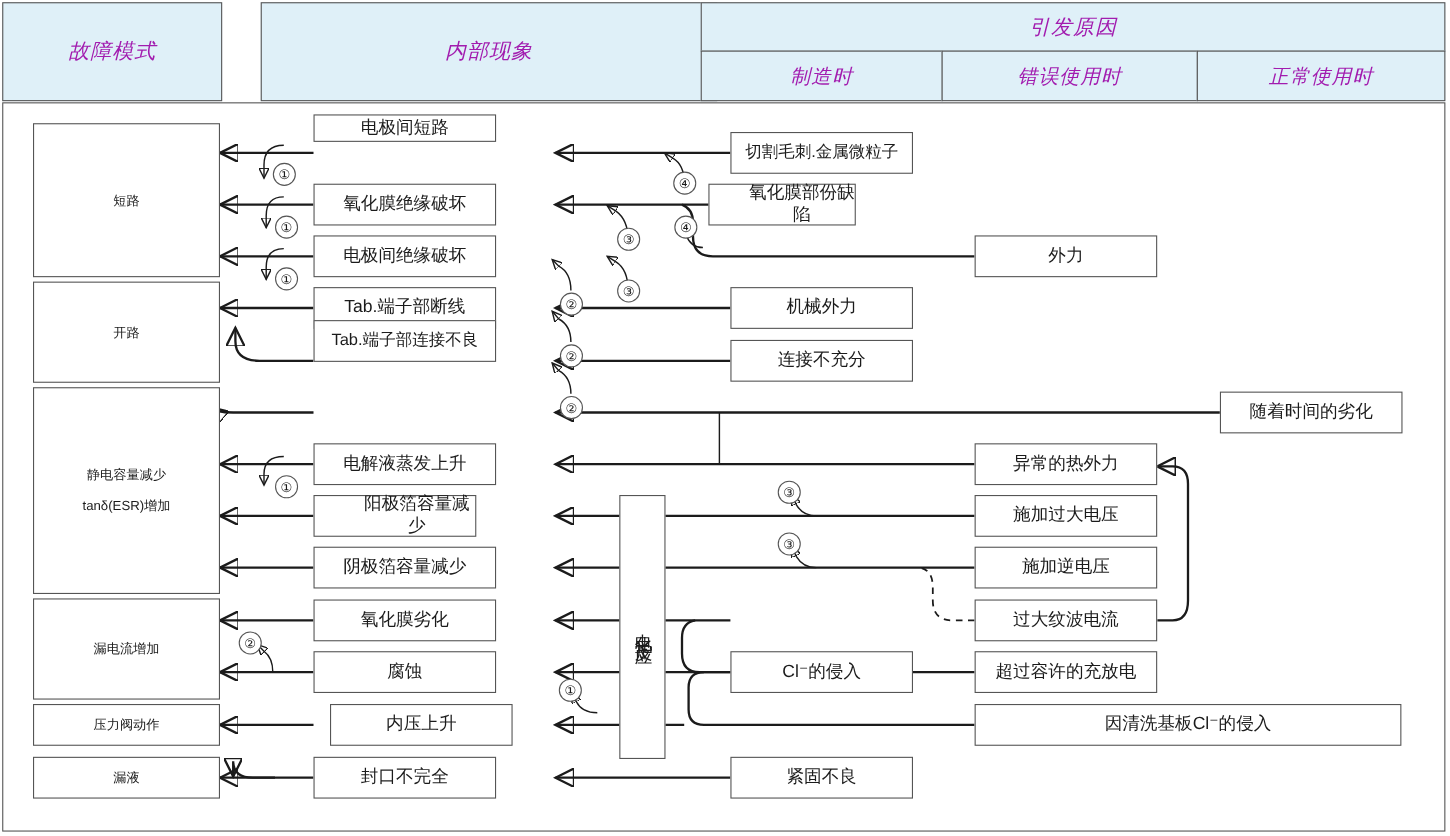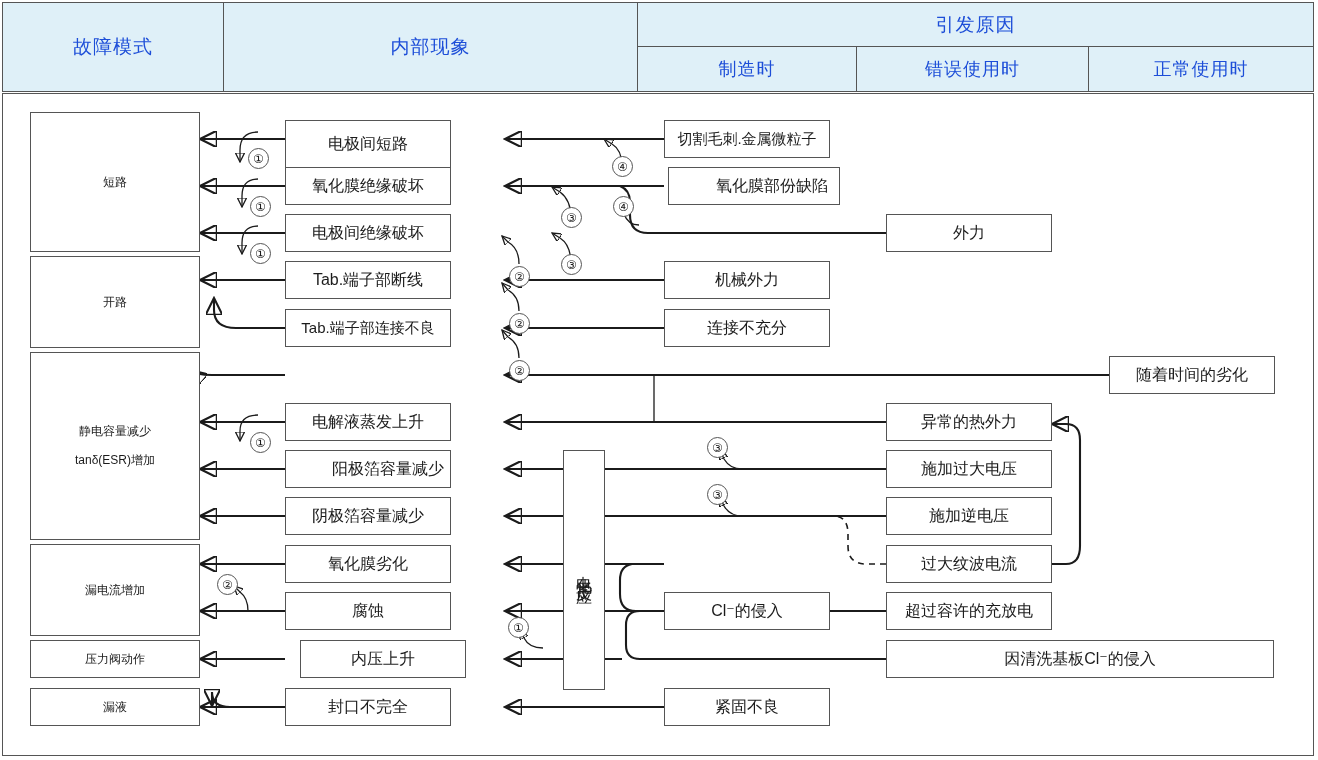--- a/index.html
+++ b/index.html
@@ -1,21 +1,21 @@
 <!DOCTYPE html>
 <html><head>
 <meta charset="utf-8">
 <style>
   html,body{margin:0;padding:0;background:#fff;}
   body{font-family:"Liberation Sans","DejaVu Sans",sans-serif;}
   #page{position:relative;width:1318px;height:760px;overflow:hidden;background:#fff;}
 
   
   .hdr{position:absolute;box-sizing:border-box;background:#dff0f8;border:1.5px solid #555;
-       display:flex;align-items:center;justify-content:center;color:#1d4ed8;}
+       display:flex;align-items:center;justify-content:center;color:#a21caf;font-style:italic;}
   .hdr .t{font-size:19px;letter-spacing:1px;}
   .hdr-sub .t{font-size:18px;}
 
   
   #frame{position:absolute;left:2px;top:93px;width:1312px;height:663px;
          box-sizing:border-box;border:1.5px solid #555;background:#fff;}
 
   
   .node{position:absolute;box-sizing:border-box;border:1.5px solid #555;background:#fff;
         display:flex;align-items:center;justify-content:center;text-align:center;
@@ -34,25 +34,25 @@
   #wires path,#wires line{fill:none;stroke:#1b1b1b;}
   .w{stroke-width:2.1;}
   .wt{stroke-width:1.3;}
   .wd{stroke-width:1.6;stroke-dasharray:6 5;}
 </style>
 </head>
 <body>
 
 <div id="page">
 
-  <div class="hdr" style="left:2px;top:2px;width:222px;height:90px;">
+  <div class="hdr" style="left:2px;top:2px;width:200px;height:90px;">
     <span class="t">故障模式</span>
   </div>
 
-  <div class="hdr" style="left:223px;top:2px;width:415px;height:90px;">
+  <div class="hdr" style="left:237px;top:2px;width:415px;height:90px;">
     <span class="t">内部现象</span>
   </div>
 
   <div class="hdr" style="left:637px;top:2px;width:677px;height:45px;">
     <span class="t">引发原因</span>
   </div>
 
   <div class="hdr hdr-sub" style="left:637px;top:46px;width:220px;height:46px;">
     <span class="t">制造时</span>
   </div>
@@ -180,39 +180,39 @@
   <div class="node big" style="left:30px;top:544px;width:170px;height:92px;">
     <span>漏电流增加</span>
   </div>
   <div class="node big" style="left:30px;top:640px;width:170px;height:38px;">
     <span>压力阀动作</span>
   </div>
   <div class="node big" style="left:30px;top:688px;width:170px;height:38px;">
     <span>漏液</span>
   </div>
 
-  <div class="node" style="left:285px;top:120px;width:166px;height:48px;">
+  <div class="node" style="left:285px;top:104px;width:166px;height:25px;">
     <span>电极间短路</span>
     </div>
   <div class="node" style="left:285px;top:167px;width:166px;height:38px;">
     <span>氧化膜绝缘破坏</span>
     </div>
   <div class="node" style="left:285px;top:214px;width:166px;height:38px;">
     <span>电极间绝缘破坏</span>
     </div>
   <div class="node" style="left:285px;top:261px;width:166px;height:38px;">
     <span>Tab.端子部断线</span>
     </div>
-  <div class="node" style="left:285px;top:309px;width:166px;height:38px;font-size:15px;">
+  <div class="node" style="left:285px;top:291px;width:166px;height:38px;font-size:15px;">
     <span>Tab.端子部连接不良</span>
     </div>
   <div class="node" style="left:285px;top:403px;width:166px;height:38px;">
     <span>电解液蒸发上升</span>
     </div>
-  <div class="node" style="left:285px;top:450px;width:166px;height:38px;padding-left:40px;">
+  <div class="node" style="left:285px;top:450px;width:148px;height:38px;padding-left:40px;">
     <span>阳极箔容量减少</span>
     </div>
   <div class="node" style="left:285px;top:497px;width:166px;height:38px;">
     <span>阴极箔容量减少</span>
     </div>
   <div class="node" style="left:285px;top:545px;width:166px;height:38px;">
     <span>氧化膜劣化</span>
     </div>
   <div class="node" style="left:285px;top:592px;width:166px;height:38px;">
     <span>腐蚀</span>
@@ -224,21 +224,21 @@
     <span>封口不完全</span>
     </div>
 
   <div class="node vert" style="left:563px;top:450px;width:42px;height:240px;">
     <span>电化学反应</span>
   </div>
 
   <div class="node" style="left:664px;top:120px;width:166px;height:38px;font-size:15px;">
     <span>切割毛刺.金属微粒子</span>
     </div>
-  <div class="node" style="left:668px;top:167px;width:172px;height:38px;padding-left:36px;">
+  <div class="node" style="left:644px;top:167px;width:134px;height:38px;padding-left:36px;">
     <span>氧化膜部份缺陷</span>
     </div>
   <div class="node" style="left:664px;top:261px;width:166px;height:38px;">
     <span>机械外力</span>
     </div>
   <div class="node" style="left:664px;top:309px;width:166px;height:38px;">
     <span>连接不充分</span>
     </div>
   <div class="node" style="left:664px;top:592px;width:166px;height:38px;">
     <span>Cl⁻的侵入</span>

